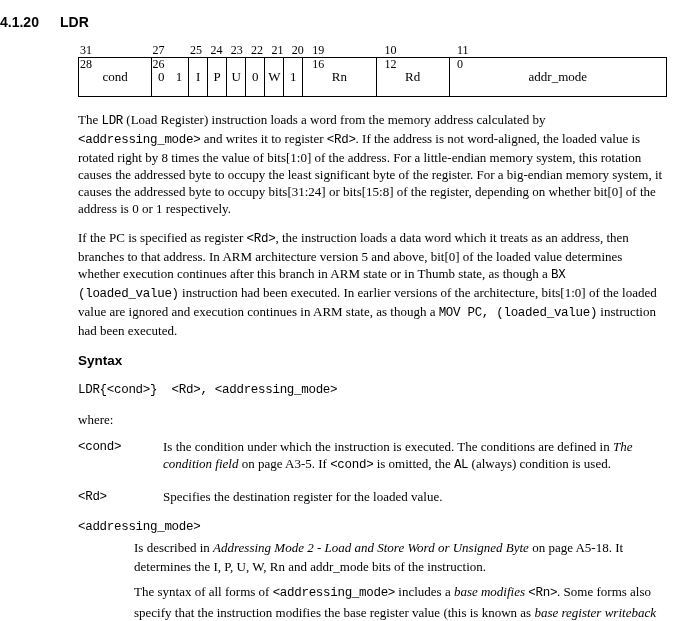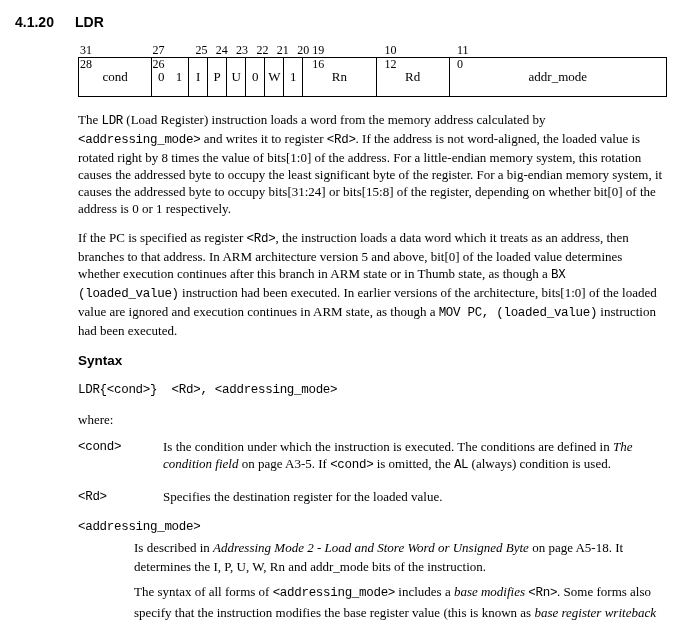--- a/index.html
+++ b/index.html
@@ -13,40 +13,39 @@
   }
   .page { position:relative; width:683px; height:621px; padding-top:14px; }
 
   
   .sec-heading {
     display:flex;
     font-family:"Liberation Sans", sans-serif;
     font-weight:bold;
     font-size:14px;
     line-height:16px;
-    padding-left:15px;
   }
   .sec-num { width:60px; }
 
   .content { margin-left:78px; width:589px; }
 
   
   .numrow {
     display:flex;
     margin-top:13px;
     height:14px;
     font-size:12px;
     line-height:14px;
     border-left:1px solid transparent;
     border-right:1px solid transparent;
   }
   .numcell { display:flex; border-right:1px solid transparent; padding:0 1px;flex-direction:column; }
   .numcell:last-child { border-right:none; }
   .numcell.spread { justify-content:space-between; }
-  .numcell.center { justify-content:center;align-items:flex-end; }
+  .numcell.center { justify-content:center; }
 
   .bitrow {
     display:flex;
     height:40px;
     border:1px solid #000000;
   }
   .bitcell {
     display:flex;
     align-items:center;
     justify-content:center;

